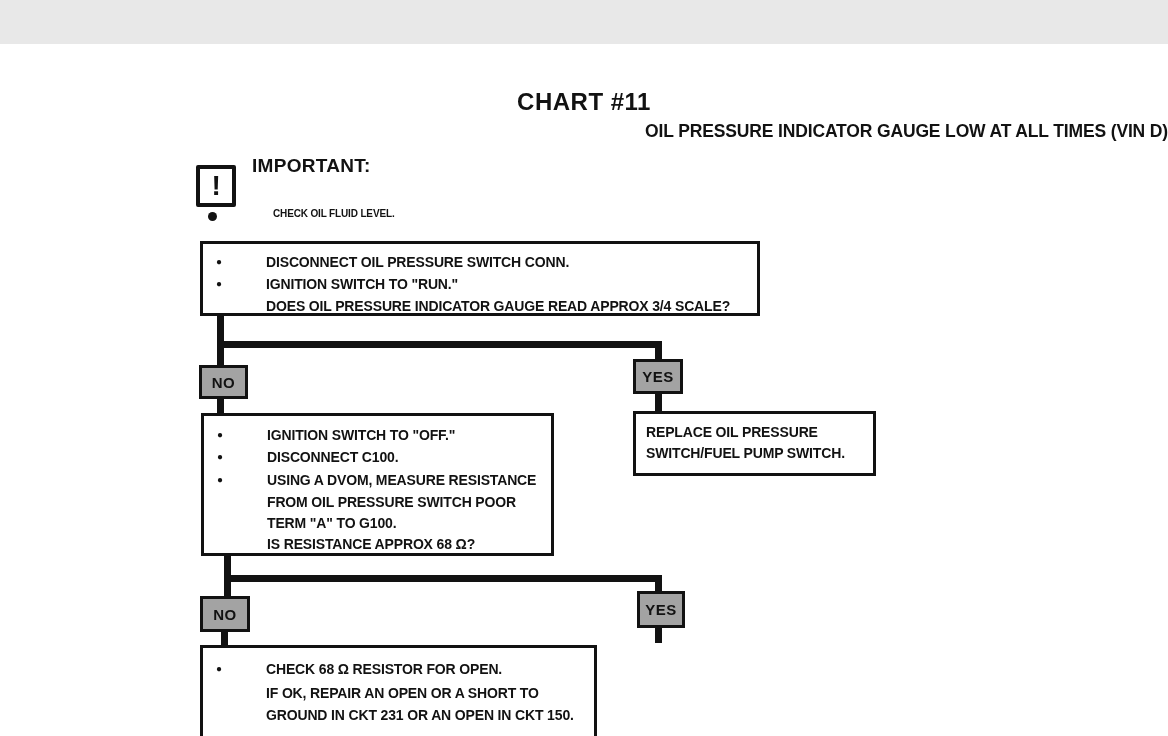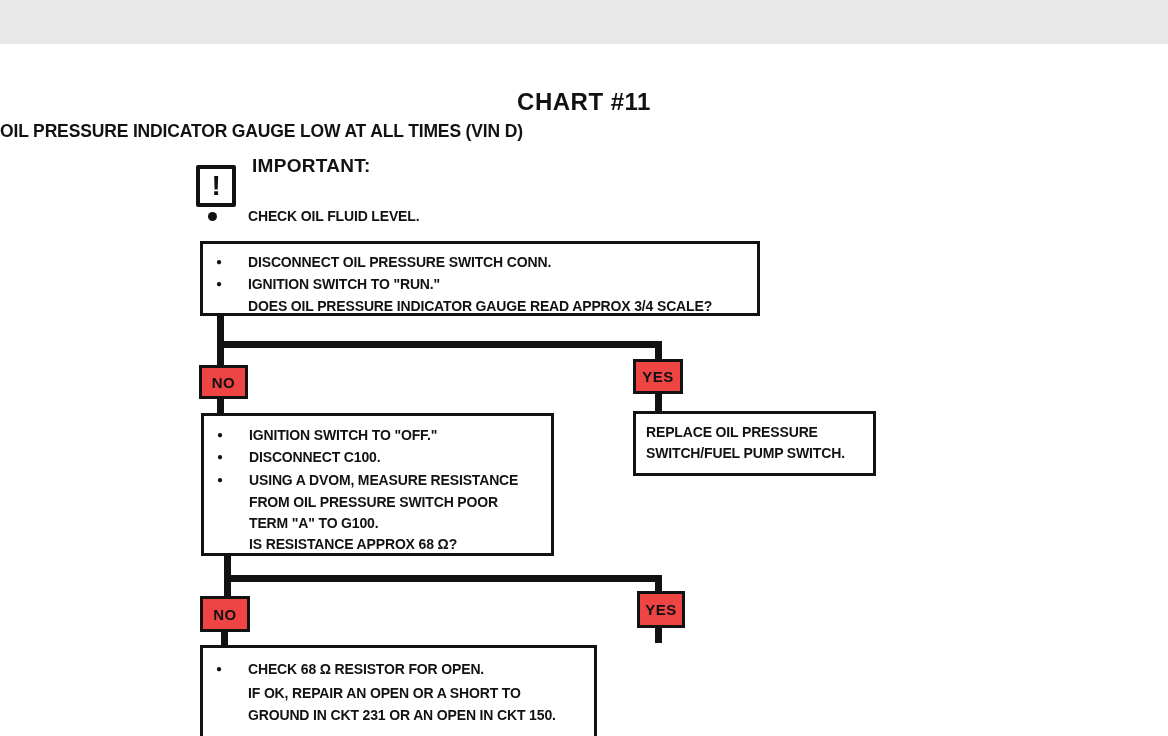--- a/index.html
+++ b/index.html
@@ -13,43 +13,43 @@
     overflow:hidden;
     letter-spacing:-0.15px;
     margin-top:44px;
   }
   .title{
     position:absolute;left:0;top:44px;width:100%;
     text-align:center;font-size:24px;letter-spacing:0.5px;
   }
   .subtitle{
     position:absolute;left:0;top:77px;width:100%;
-    text-align:left;font-size:17.5px;
+    text-align:right;font-size:17.5px;
   }
   .imp-icon{
     position:absolute;left:196px;top:121px;width:32px;height:34px;
     border:4px solid #121212;border-radius:2px;
     display:flex;align-items:center;justify-content:center;
     font-size:28px;font-weight:700;line-height:1;
   }
   .imp-label{position:absolute;left:252px;top:111px;font-size:19px;letter-spacing:0.3px;}
   .note-bullet{
     position:absolute;left:208px;top:168px;width:9px;height:9px;
     background:#121212;border-radius:50%;
   }
-  .note-text{position:absolute;left:248px;top:164px;font-size:14px;}
+  .note-text{position:absolute;left:273px;top:164px;font-size:10px;}
   .fbox{
     position:absolute;border:3px solid #121212;background:#ffffff;
     box-sizing:border-box;font-size:14px;
   }
-  .fbox .ln{display:flex;align-items:baseline;}
+  .fbox .ln{display:flex;align-items:baseline;gap:18px;}
   .bcol{display:inline-block;width:33px;flex:0 0 33px;text-align:left;}
   .bcol.dot::before{content:"●";font-size:10px;position:relative;top:-2px;left:1px;}
   .tag{
-    position:absolute;border:3px solid #121212;background:#ef4444;
+    position:absolute;border:3px solid #121212;background:#a3a3a3;
     box-sizing:border-box;display:flex;align-items:center;justify-content:center;
     font-size:15px;letter-spacing:0.5px;
   }
   .conn{position:absolute;background:#121212;}
   .rule{position:absolute;background:#121212;height:3px;}
 </style>
 </head>
 <body>
 
 <div class="page">

